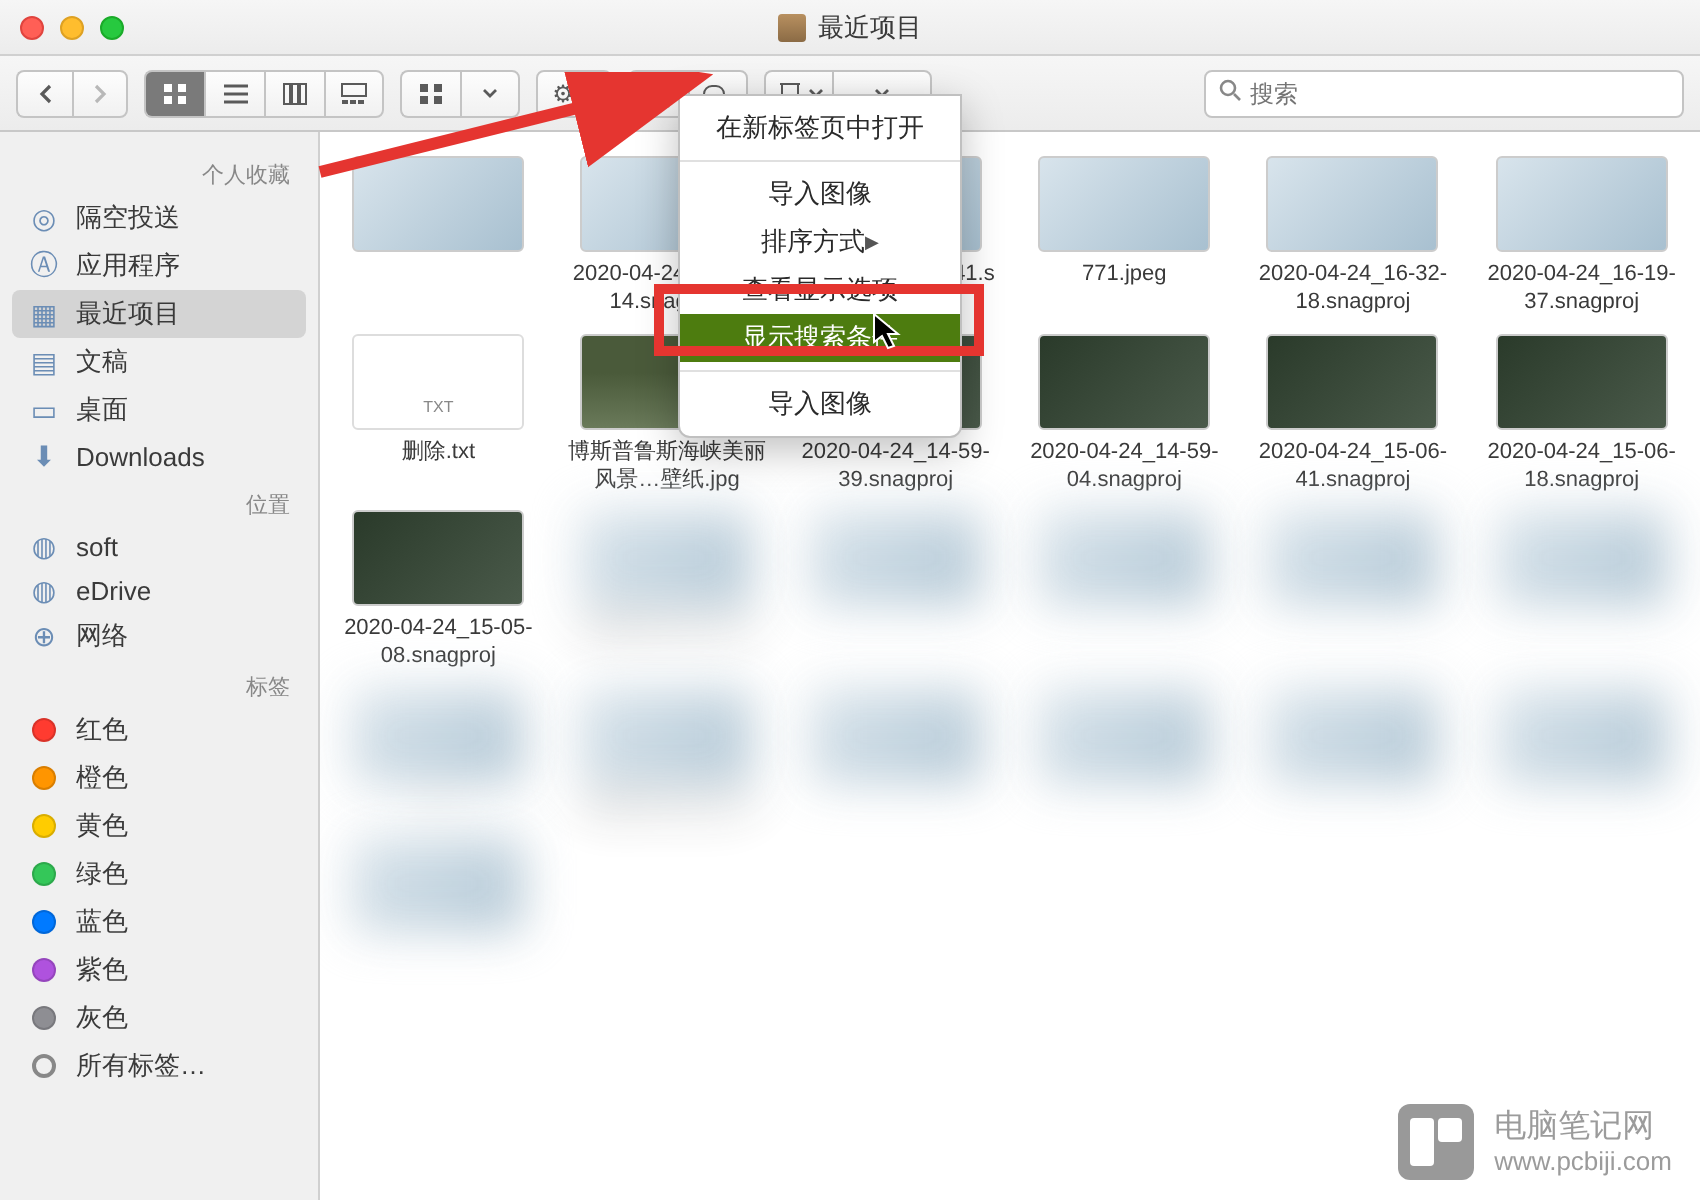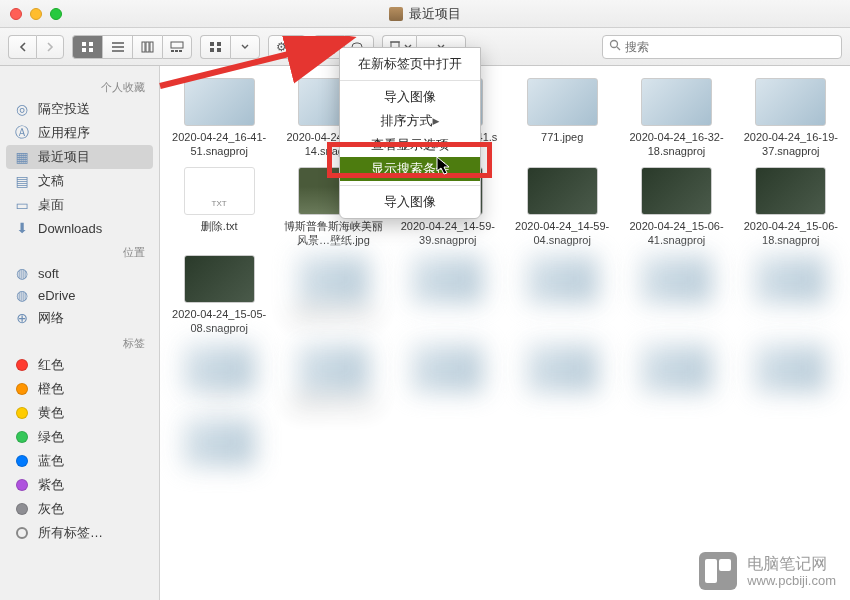--- a/index.html
+++ b/index.html
@@ -46,21 +46,21 @@
 .sb-header { color: #888; font-size: 11px; padding: 6px 14px 2px; }
 .sb-item { display: flex; align-items: center; gap: 8px; padding: 3px 14px; color: #3a3a3a; cursor: default; }
 .sb-item.sel { background: #d4d4d4; border-radius: 4px; margin: 0 6px; padding: 3px 8px; }
 .sb-ico { width: 16px; height: 16px; display: flex; align-items: center; justify-content: center; color: #6b8db5; font-size: 14px; }
 .tag-dot { width: 12px; height: 12px; border-radius: 50%; border: 1px solid rgba(0,0,0,0.15); }
 .tag-circle { width: 12px; height: 12px; border-radius: 50%; border: 2px solid #888; background: transparent; }
 
 .content { flex: 1; background: #fff; overflow: auto; padding: 12px 4px; }
 .grid { display: grid; grid-template-columns: repeat(6, 1fr); gap: 8px 4px; }
 .file { display: flex; flex-direction: column; align-items: center; text-align: center; font-size: 11px; color: #3a3a3a; line-height: 1.3; }
-.thumb { width: 71px; height: 48px; background: linear-gradient(135deg,#d8e4ec,#a8c0d0); border: 1px solid #ccc; border-radius: 3px; margin-bottom: 4px; position: relative; overflow: hidden; }
+.thumb { width: 86px; height: 48px; background: linear-gradient(135deg,#d8e4ec,#a8c0d0); border: 1px solid #ccc; border-radius: 3px; margin-bottom: 4px; position: relative; overflow: hidden; }
 .thumb.txt { background: #fff; display: flex; align-items: flex-end; justify-content: center; padding-bottom: 4px; font-size: 8px; color: #888; border: 1px solid #ddd; }
 .thumb.photo { background: linear-gradient(180deg,#4a5a3a 40%,#6a7a5a); }
 .thumb.dark { background: linear-gradient(135deg,#2a3a2a,#4a5a4a); }
 .fname { max-width: 100px; word-break: break-all; }
 .blurred { filter: blur(12px); opacity: 0.9; }
 
 
 .dropdown { position: absolute; left: 339px; top: 47px; width: 142px; background: #fff; border: 1px solid #c0c0c0; border-radius: 0 0 6px 6px; box-shadow: 0 6px 20px rgba(0,0,0,0.25); padding: 4px 0; z-index: 50; }
 .dd-item { padding: 3px 16px; font-size: 13px; color: #2a2a2a; display: flex; align-items: center; justify-content: center; cursor: default; }
 .dd-item.highlight { background: #4d7c0f; color: #fff; }
@@ -301,21 +301,20 @@
           <span class="tag-circle"></span>
         </span>
       <span>所有标签…</span>
     </div>
   </div>
 
   <div class="content">
     <div class="grid" id="grid">
         <div class="file">
           <div class="thumb"></div>
-          <div class="fname">2020-04-24_16-41-51.snagproj</div>
         </div>
         <div class="file">
           <div class="thumb"></div>
           <div class="fname">2020-04-24_16-41-14.snagproj</div>
         </div>
         <div class="file">
           <div class="thumb"></div>
           <div class="fname">2020-04-24_16-41.snagproj</div>
         </div>
         <div class="file">

